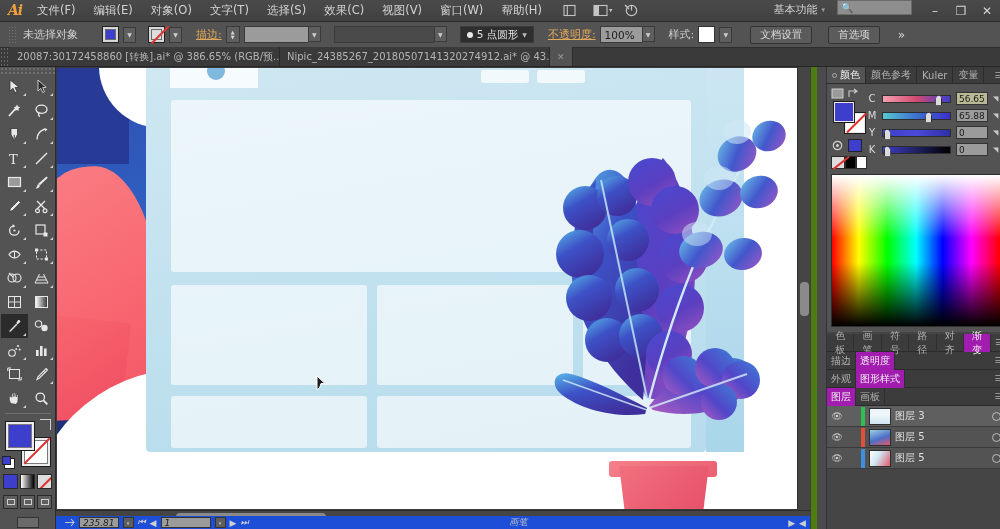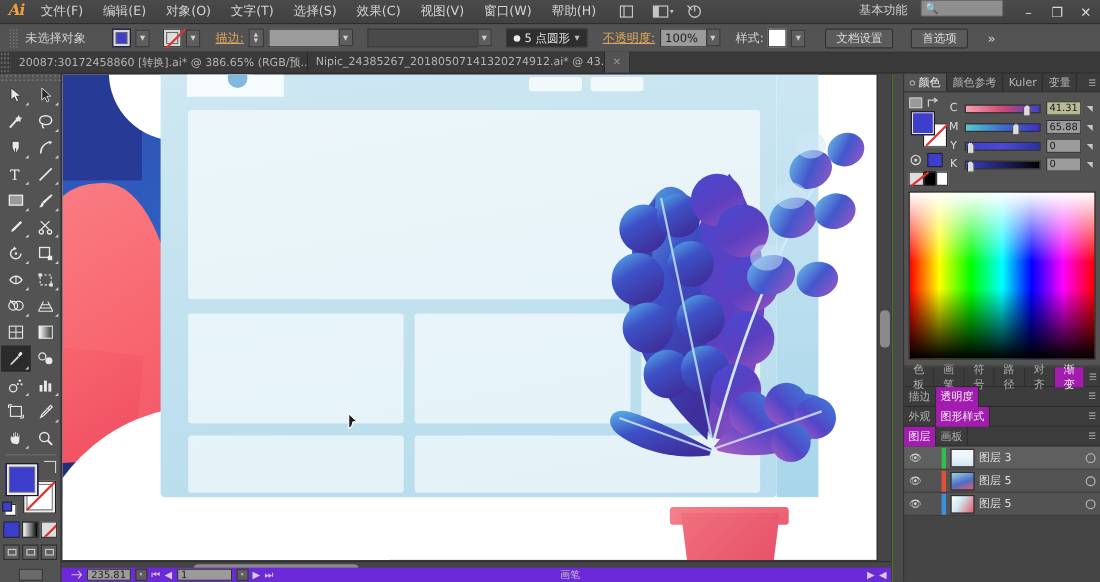--- a/index.html
+++ b/index.html
@@ -30,21 +30,21 @@
     padding:3px 9px; font-size:11.5px; color:#d2d2d2; white-space:nowrap;
     cursor:default; line-height:14px;
   }
   .mb-spacer { flex:1; }
   .mb-icon {
     width:24px; height:20px; display:flex; align-items:center; justify-content:center;
     color:#bfbfbf;
   }
   .ws-select {
     display:flex; align-items:center; gap:4px; padding:2px 6px; margin-right:6px;
-    font-size:11px; color:#d0d0d0;flex-direction:column;
+    font-size:11px; color:#d0d0d0;
   }
   .ws-arrow { font-size:7px; color:#a0a0a0; }
   .searchbox {
     width:75px; height:15px; background:#8e8e8e; border:1px solid #6a6a6a;
     border-radius:1px; display:flex; align-items:center; margin-right:10px;
   }
   .searchbox .mag { font-size:10px; color:#3c3c3c; margin-left:3px; }
   .wbtn {
     width:26px; height:22px; display:flex; align-items:center; justify-content:center;
     color:#d8d8d8; font-size:12px;
@@ -281,41 +281,41 @@
     background:#454545; border-top:1px solid #2e2e2e;
   }
   .hscroll .thumb {
     position:absolute; left:120px; top:2px; width:150px; height:8px;
     background:#8a8a8a; border-radius:4px;
   }
 
   
   .statusbar {
     position:absolute; left:56px; top:516px; width:754px; height:13px;
-    background:#6d28d9; display:flex; align-items:center; gap:4px;
-    padding-left:4px; font-size:9px; color:#c6c6c6;
+    background:#1d4ed8; display:flex; align-items:center; gap:4px;
+    padding-left:4px; font-size:9px; color:#c6c6c6;font-style:italic;
   }
   .st-icon { color:#cfcfcf; font-size:9px; }
   .st-zoom {
     height:11px; background:#9b9b9b; color:#1d1d1d; font-size:9px;
     display:flex; align-items:center; padding:0 3px; border:1px solid #333;
   }
   .st-arrow {
     width:11px; height:11px; background:#5e5e5e; border:1px solid #333;
     display:flex; align-items:center; justify-content:center; font-size:5px;
   }
   .st-page {
     width:50px; height:11px; background:#9b9b9b; border:1px solid #333;
   }
   .st-center { flex:1; text-align:center; color:#c2c2c2; }
 
   
   .dock {
     position:absolute; left:811px; top:67px; width:189px; height:462px;
-    background:#454545; border-left:1px solid #4d7c0f;padding-left:28px;
+    background:#454545; border-left:6px solid #4d7c0f;padding-left:28px;
   }
   .dock-rail {
     position:absolute; left:0; top:0; width:10px; height:462px;
     background:#4b4b4b; border-right:1px solid #333;
   }
   .panel { position:absolute; left:10px; width:179px; }
   .ptabs {
     display:flex; align-items:stretch; height:17px; background:#3c3c3c;
     border-bottom:1px solid #2b2b2b;
   }
@@ -979,21 +979,21 @@
               <span class="cs-white"></span>
             </div>
           </div>
 
           <div style="flex:1; padding-top:4px;">
             <div class="cp-row">
               <span class="cp-letter">C</span>
               <span class="cp-slider" style="background:linear-gradient(90deg,#f4a0b0,#d04a72,#3d3ecb);">
                 <span class="knob" style="left:78%;"></span>
               </span>
-              <span class="cp-val hl">41.31</span>
+              <span class="cp-val hl">56.65</span>
               <span class="cp-spin">◥</span>
             </div>
             <div class="cp-row">
               <span class="cp-letter">M</span>
               <span class="cp-slider" style="background:linear-gradient(90deg,#55c9cf,#3d6fd0,#3d2ecb);">
                 <span class="knob" style="left:63%;"></span>
               </span>
               <span class="cp-val">65.88</span>
               <span class="cp-spin">◥</span>
             </div>

